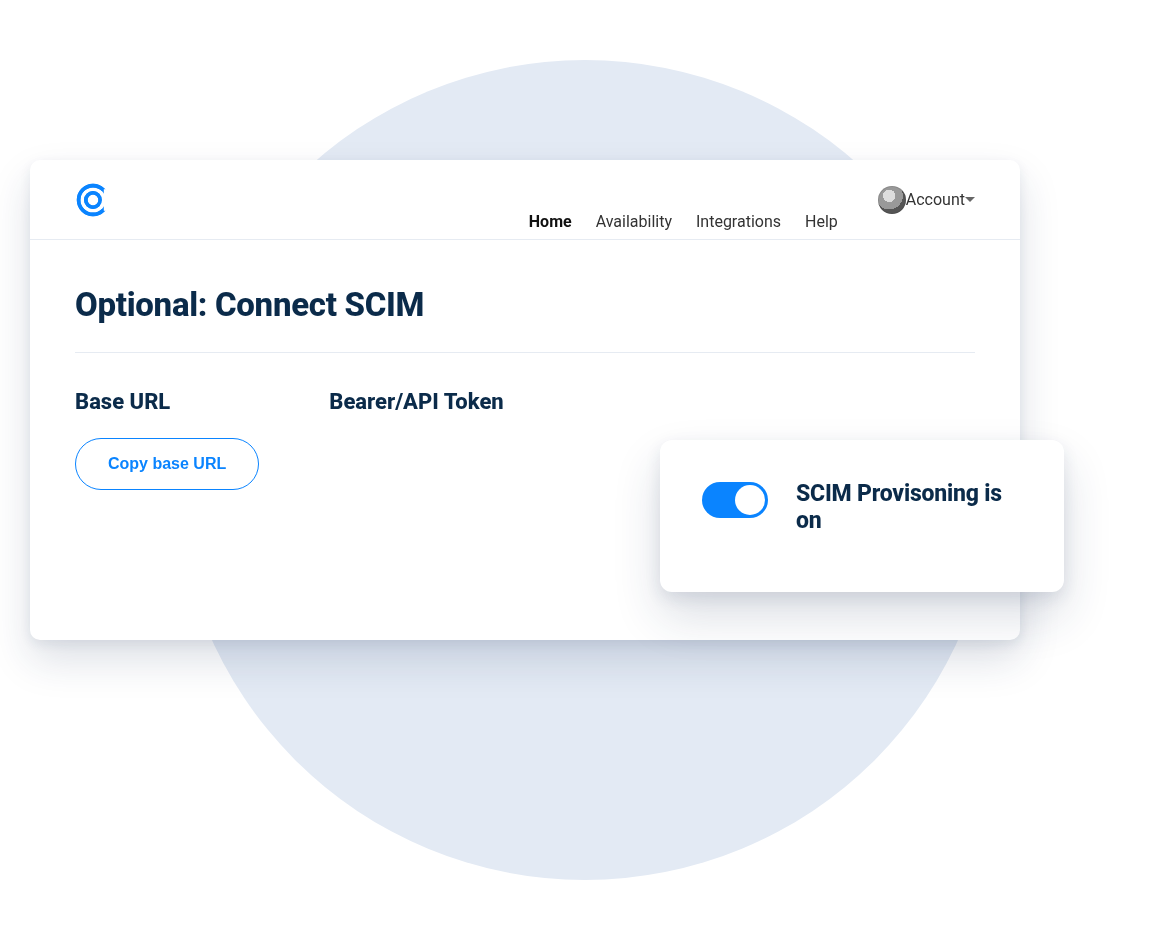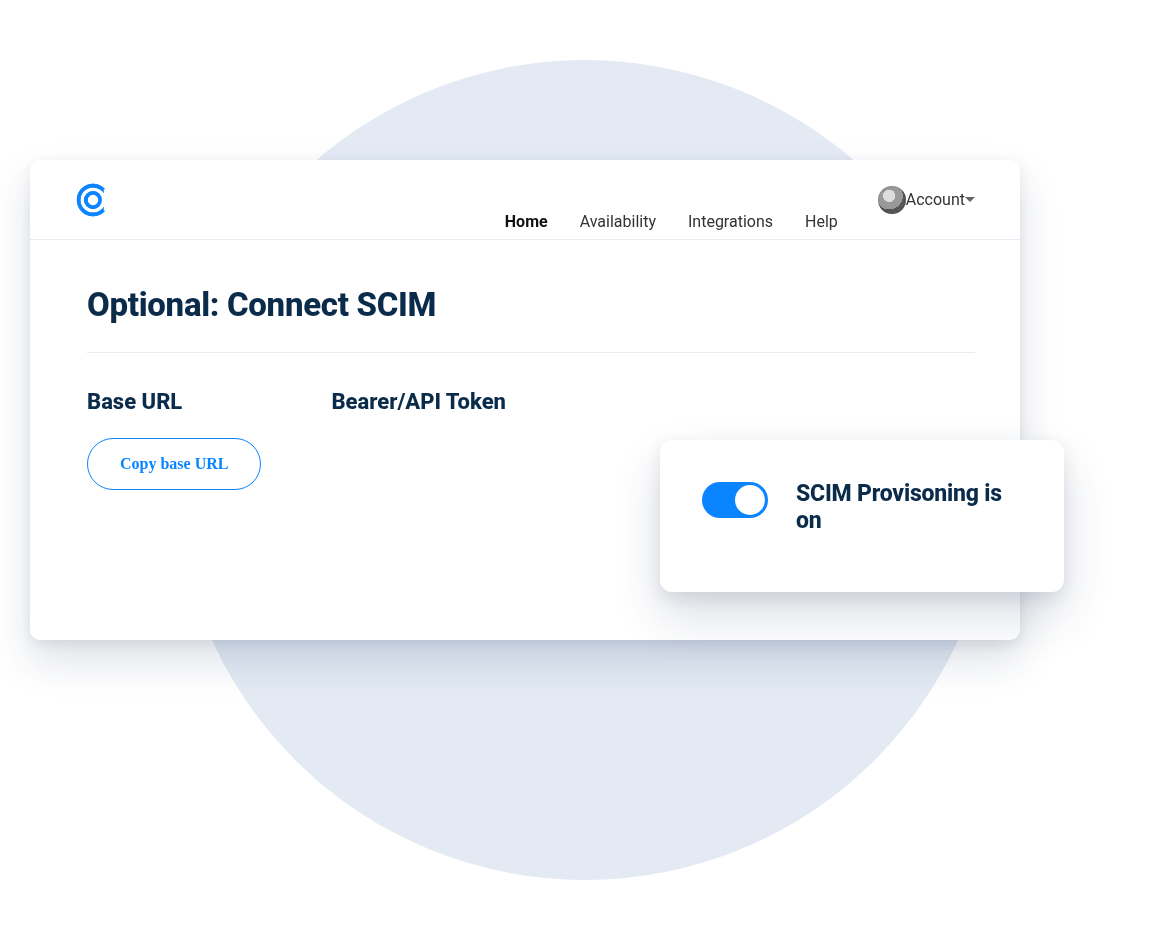--- a/index.html
+++ b/index.html
@@ -43,21 +43,21 @@
     width: 36px;
     height: 36px;
     display: flex;
     align-items: center;
     justify-content: center;
   }
   .nav-spacer { flex: 1; }
   .nav-items {
     display: flex;
     align-items: flex-end;
-    gap: 32px;
+    gap: 24px;
     margin-top: 44px;
   }
   .nav-link {
     font-size: 16px;
     color: #333;
     cursor: pointer;
   }
   .nav-link.active {
     font-weight: 700;
     color: #111;
@@ -80,21 +80,21 @@
     color: #333;
   }
   .chevron-down {
     width: 0; height: 0;
     border-left: 5px solid transparent;
     border-right: 5px solid transparent;
     border-top: 5px solid #666;
   }
 
   .content {
-    padding: 45px 45px 0 57px;
+    padding: 45px 45px 0 45px;
   }
   .page-title {
     font-size: 33px;
     font-weight: 800;
     color: #0b2b4a;
     letter-spacing: -0.3px;
   }
   .hr {
     border: none;
     border-top: 1px solid #e6ebf2;
@@ -114,21 +114,20 @@
   .outline-btn {
     border: 1.5px solid #0a84ff;
     color: #0a84ff;
     background: #fff;
     font-weight: 700;
     font-size: 16px;
     padding: 16px 32px;
     border-radius: 28px;
     cursor: pointer;
     white-space: nowrap;
-    font-family: Liberation Serif, serif;
   }
 
   .toggle-card {
     position: absolute;
     top: 440px;
     left: 660px;
     width: 404px;
     background: #fff;
     border-radius: 12px;
     box-shadow: 0 24px 48px rgba(30,50,90,0.16), 0 6px 16px rgba(30,50,90,0.10);

